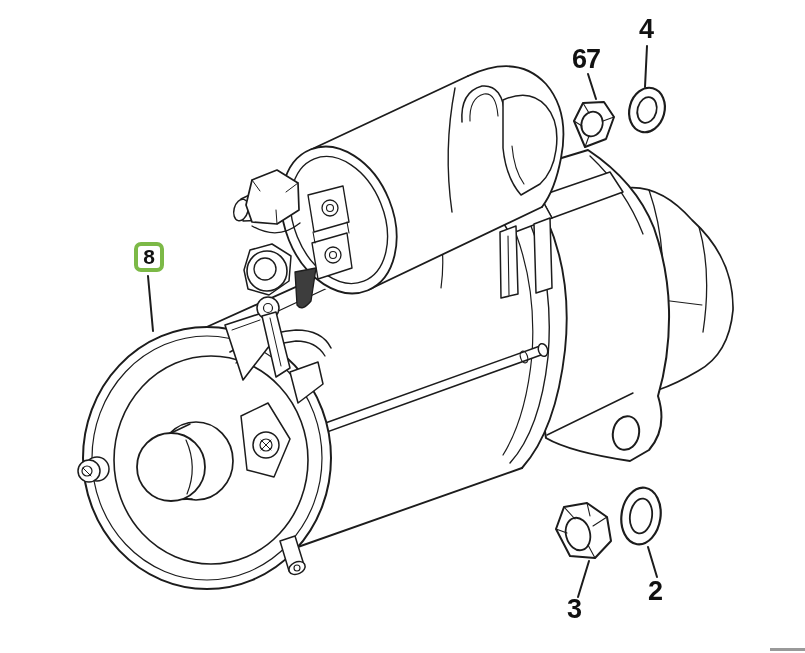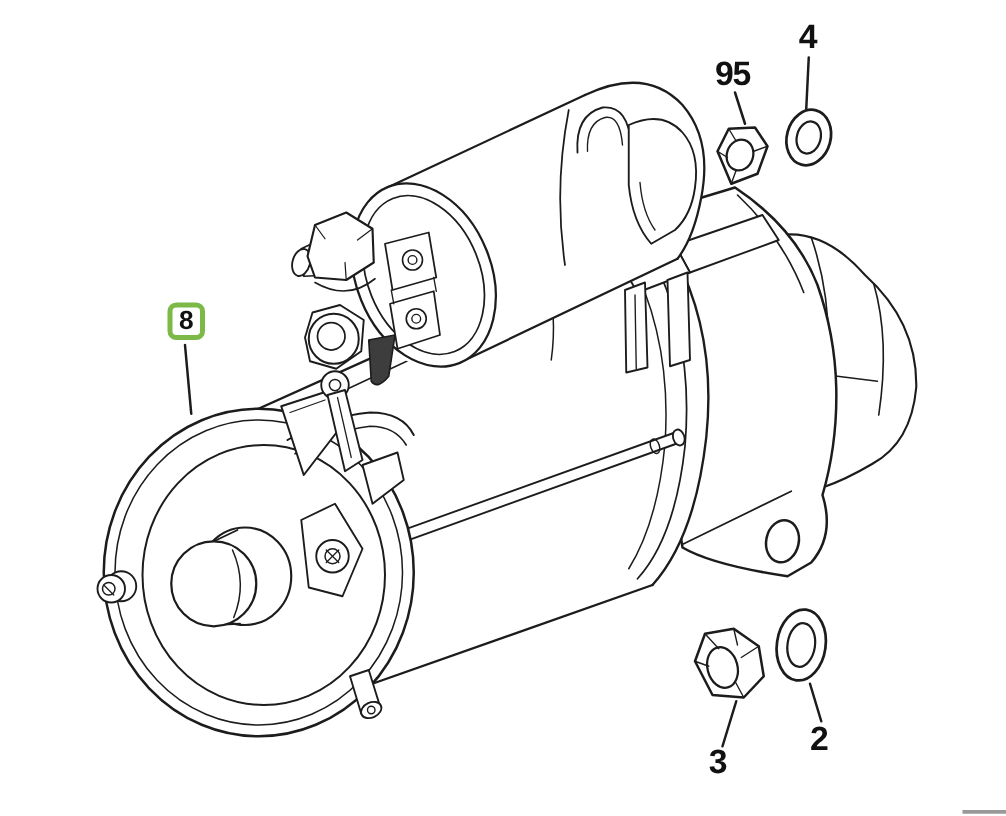--- a/index.html
+++ b/index.html
@@ -184,21 +184,21 @@
       <path d="M 647,46 L 645,87"></path>
       <path d="M 589,561 L 578,597"></path>
       <path d="M 648,547 L 657,577"></path>
     </g>
   </svg>
 
   <div class="callout callout-box" style="left:134px;top:242px;">
     <span>8</span>
   </div>
 
-  <div class="callout callout-num" style="left:568px;top:45px;width:36px;">95</div>
+  <div class="callout callout-num" style="left:568px;top:45px;width:36px;">67</div>
 
   <div class="callout callout-num" style="left:638px;top:15px;width:16px;">4</div>
 
   <div class="callout callout-num" style="left:566px;top:595px;width:16px;">3</div>
 
   <div class="callout callout-num" style="left:647px;top:577px;width:16px;">2</div>
 
   <div class="scroll-frag"></div>
 </div>
 

